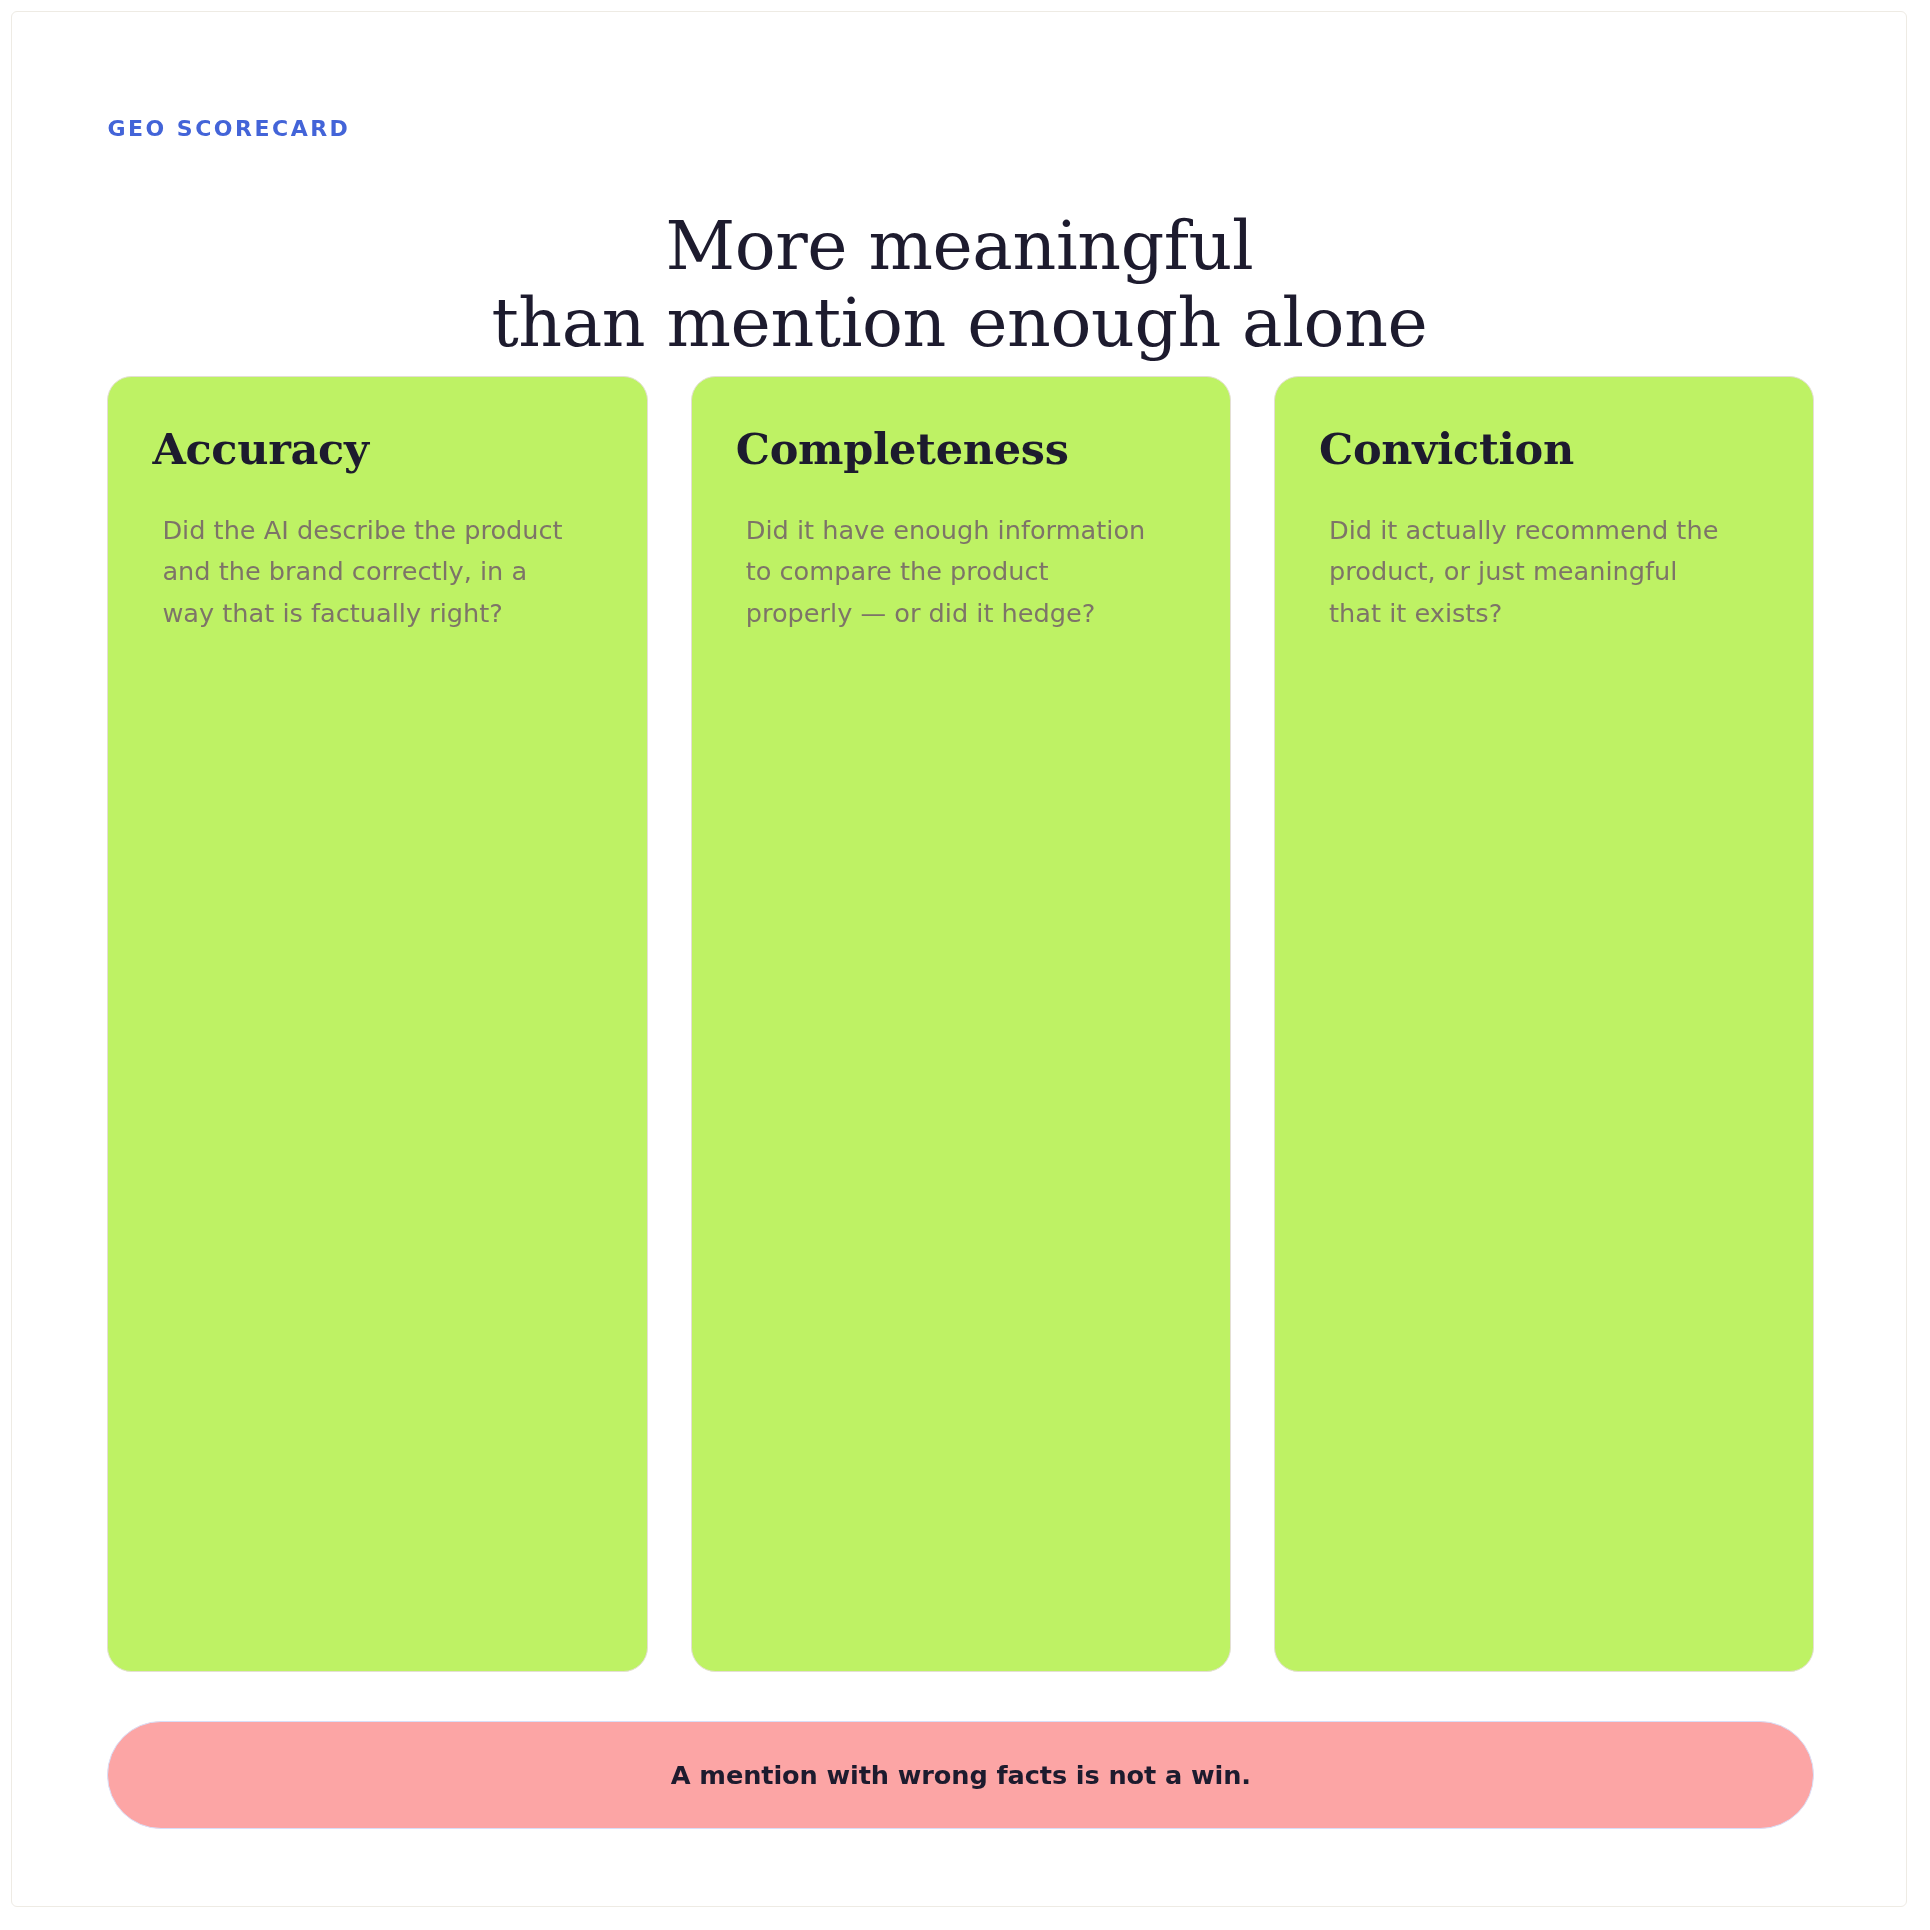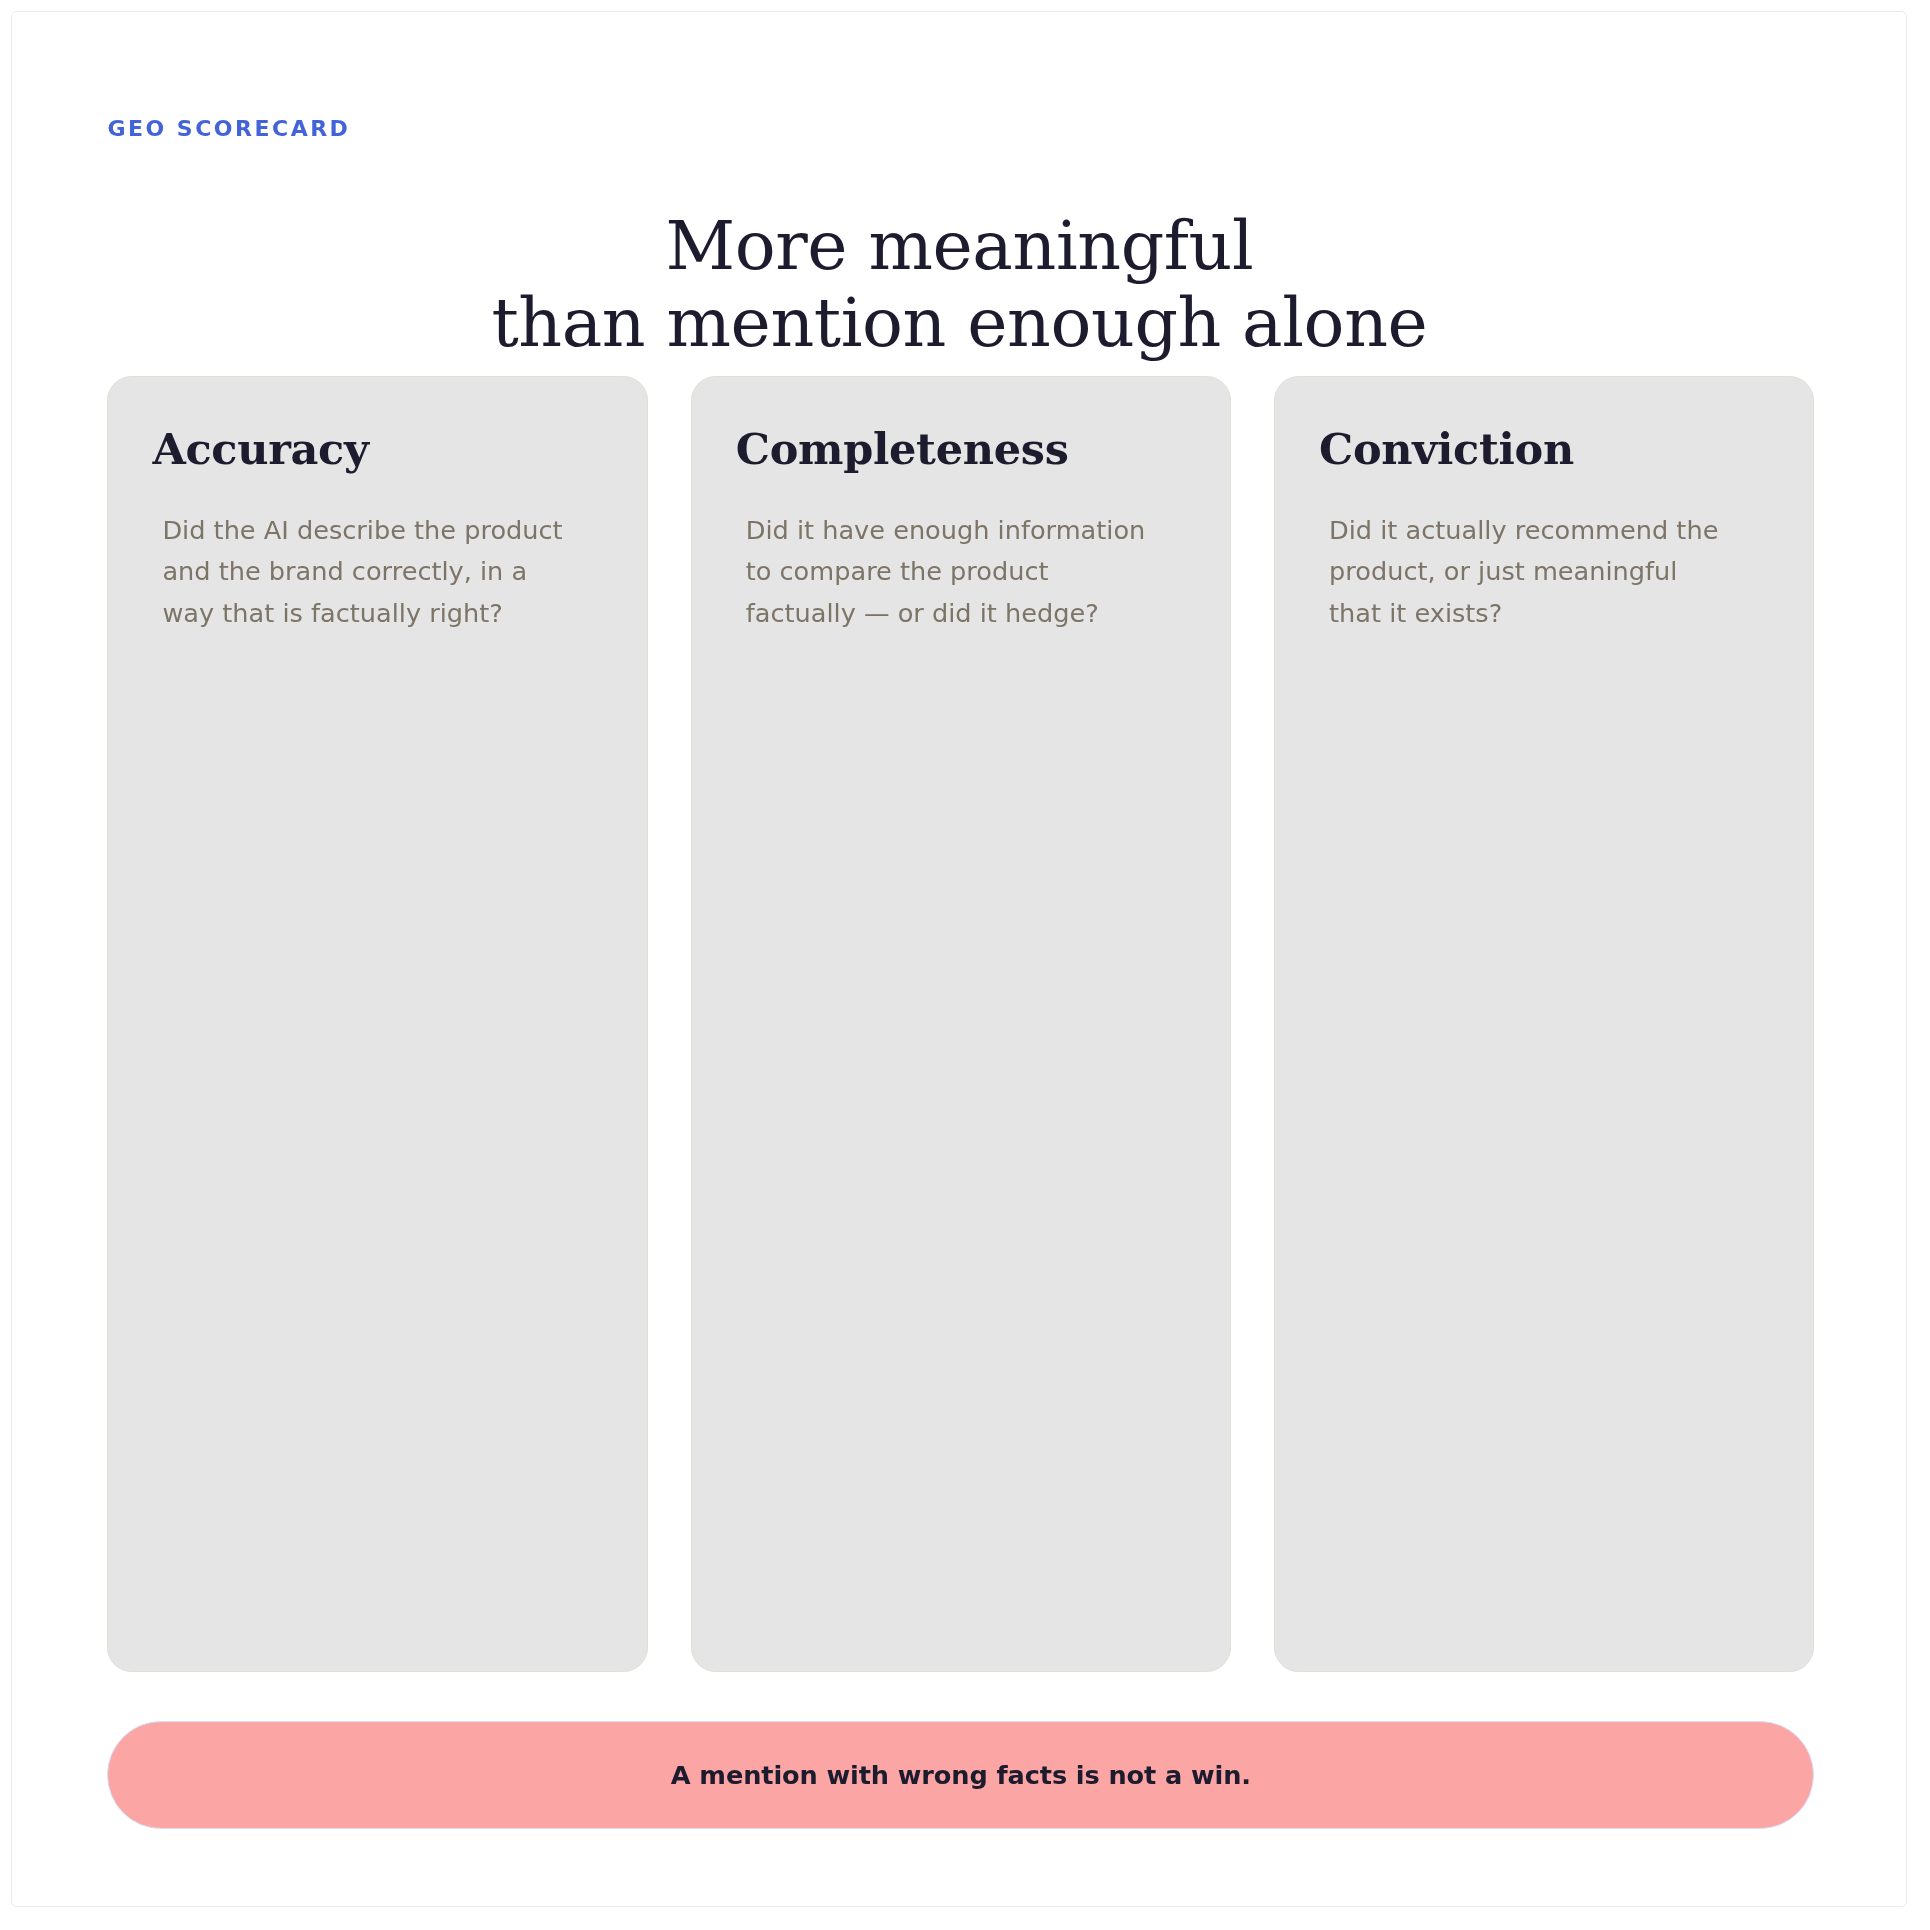--- a/index.html
+++ b/index.html
@@ -60,21 +60,21 @@
     top: 364px;
     width: 1707px;
     height: 1296px;
     display: flex;
     gap: 43px;
   }
 
   .card {
     flex: 1 1 0;
     box-sizing: border-box;
-    background: #e5e5e5;
+    background: #bef264;
     border: 1.9px solid #e4dfd4;
     border-radius: 24.6px;
     padding: 49px 44px 44px 44px;
   }
 
   .card-title {
     font-family: "DejaVu Serif", serif;
     font-size: 43px;
     font-weight: 700;
     color: #1d1b2e;
@@ -130,21 +130,21 @@
 
   <div class="cards">
 
     <div class="card">
       <h2 class="card-title">Accuracy</h2>
       <p class="card-body">Did the AI describe the product and the brand correctly, in a way that is factually right?</p>
     </div>
 
     <div class="card">
       <h2 class="card-title">Completeness</h2>
-      <p class="card-body">Did it have enough information to compare the product factually — or did it hedge?</p>
+      <p class="card-body">Did it have enough information to compare the product properly — or did it hedge?</p>
     </div>
 
     <div class="card">
       <h2 class="card-title">Conviction</h2>
       <p class="card-body">Did it actually recommend the product, or just meaningful that it exists?</p>
     </div>
 
   </div>
 
   <div class="banner">

